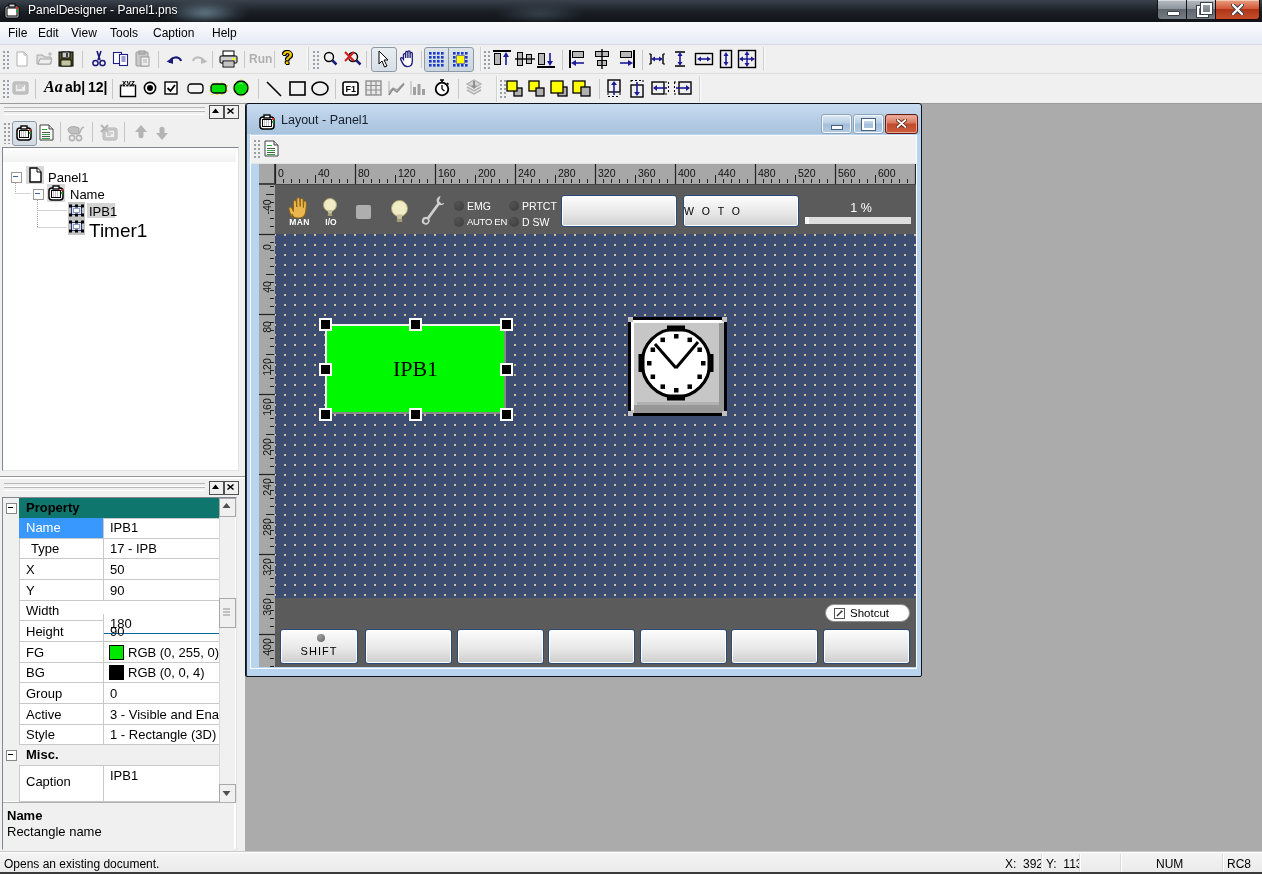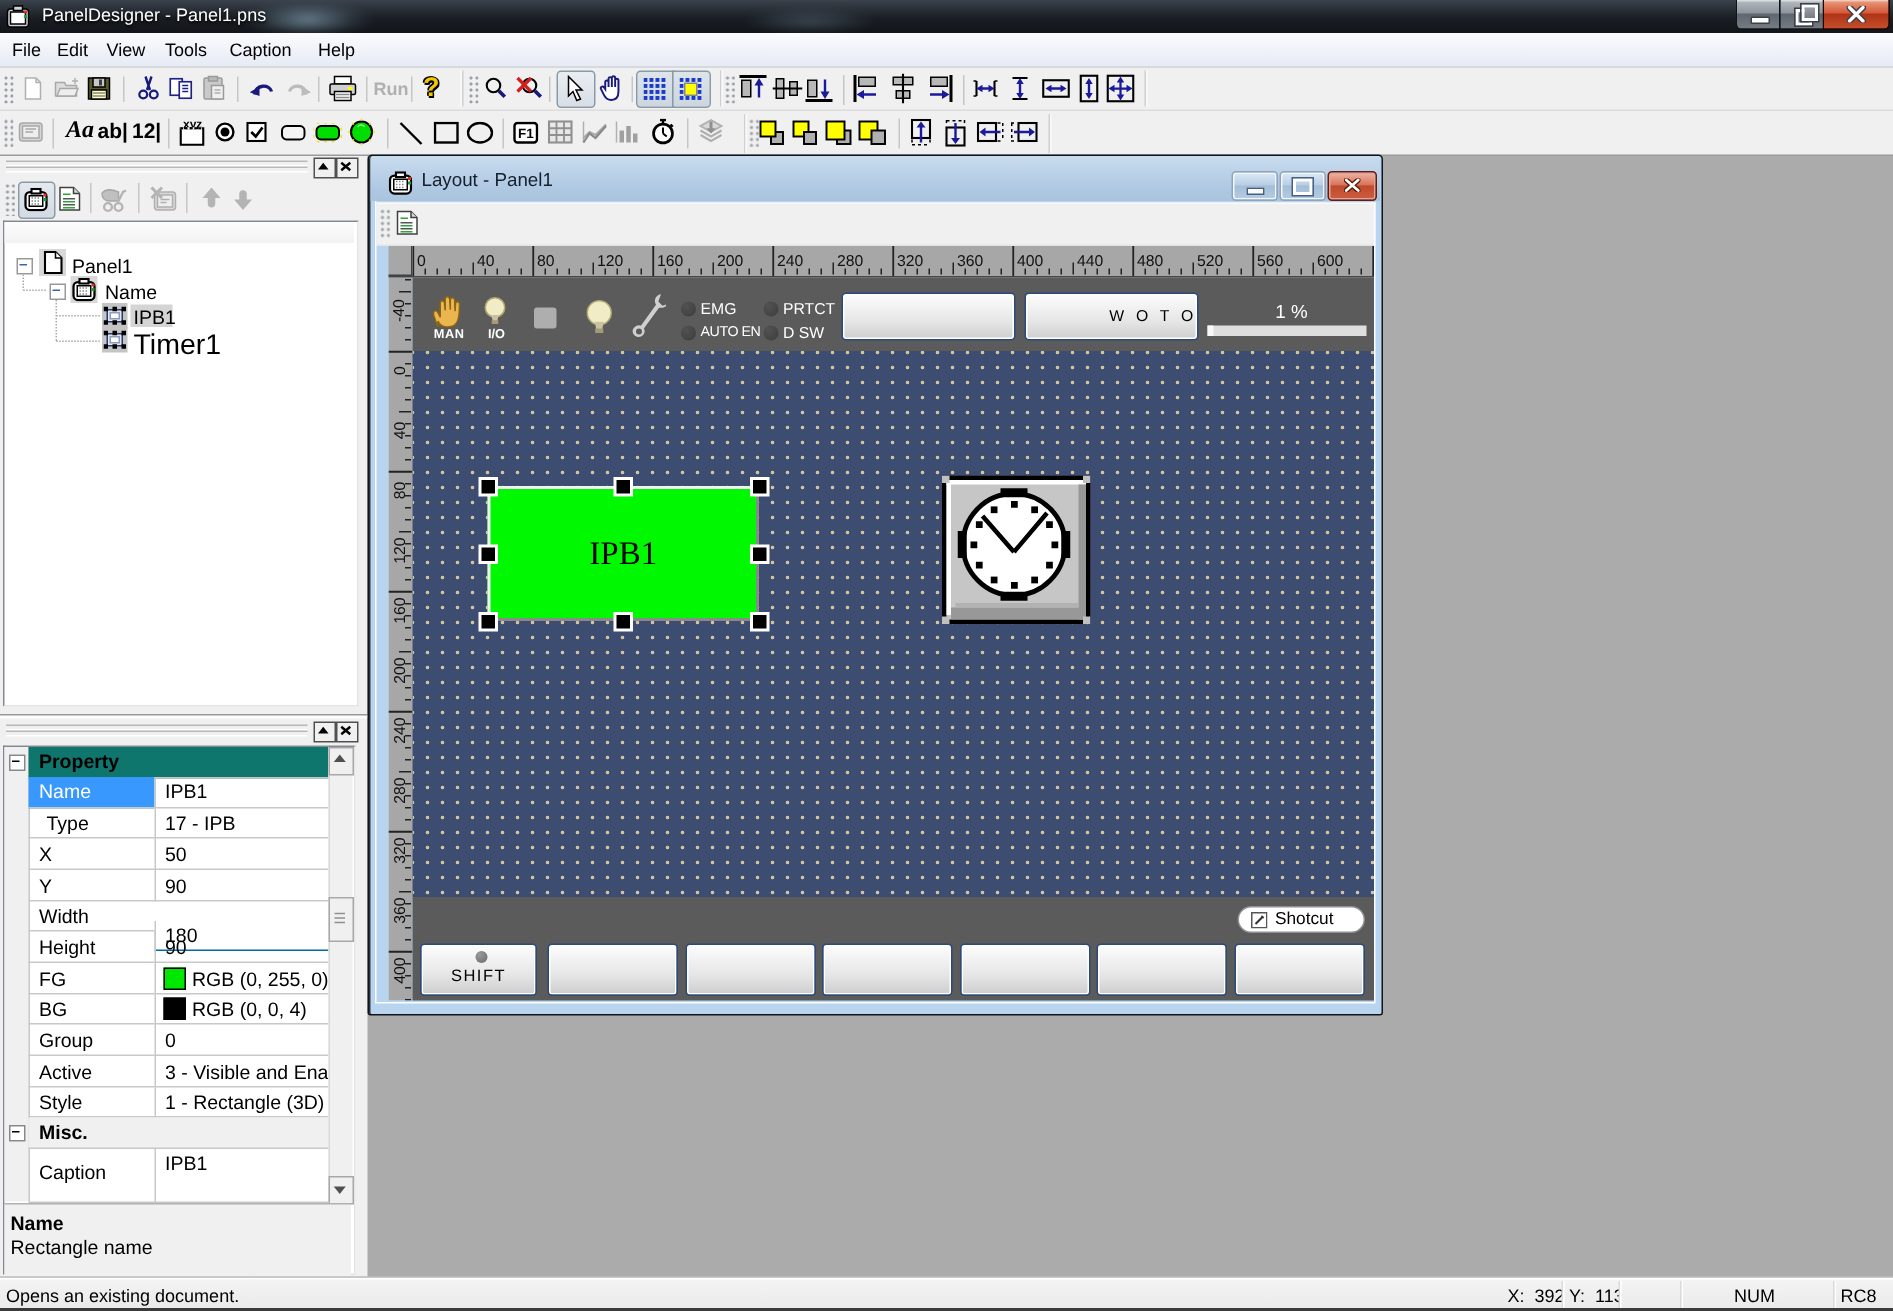--- a/index.html
+++ b/index.html
@@ -1019,21 +1019,21 @@
   <div class="abs" style="left:179px;top:16px;width:10px;height:10px;border-radius:50%;background:radial-gradient(circle at 35% 30%,#525252,#3c3c3c)"></div>
   <div class="abs" style="left:192px;top:15px;color:#fff;font-size:10.5px">EMG</div>
   <div class="abs" style="left:179px;top:32px;width:10px;height:10px;border-radius:50%;background:radial-gradient(circle at 35% 30%,#525252,#3c3c3c)"></div>
   <div class="abs" style="left:192px;top:31px;color:#fff;font-size:9.5px;letter-spacing:-.3px">AUTO EN</div>
   <div class="abs" style="left:234px;top:16px;width:10px;height:10px;border-radius:50%;background:radial-gradient(circle at 35% 30%,#525252,#3c3c3c)"></div>
   <div class="abs" style="left:247px;top:15px;color:#fff;font-size:10.5px">PRTCT</div>
   <div class="abs" style="left:234px;top:32px;width:10px;height:10px;border-radius:50%;background:radial-gradient(circle at 35% 30%,#525252,#3c3c3c)"></div>
   <div class="abs" style="left:247px;top:31px;color:#fff;font-size:10.5px">D SW</div>
 
   <div class="abs" style="left:286px;top:10px;width:114px;height:30px;border:1px solid #2a4a7a;border-radius:3px;background:linear-gradient(#fdfdfd,#e6e6e6 60%,#cfcfcf);box-shadow:inset 0 0 0 1px #fff"></div>
-  <div class="abs" style="left:408px;top:10px;width:114px;height:30px;border:1px solid #2a4a7a;border-radius:3px;background:linear-gradient(#fdfdfd,#e6e6e6 60%,#cfcfcf);box-shadow:inset 0 0 0 1px #fff;text-align:right;line-height:30px;font-size:10.5px;letter-spacing:2.5px">W O T O</div>
+  <div class="abs" style="left:408px;top:10px;width:114px;height:30px;border:1px solid #2a4a7a;border-radius:3px;background:linear-gradient(#fdfdfd,#e6e6e6 60%,#cfcfcf);box-shadow:inset 0 0 0 1px #fff;text-align:left;line-height:30px;font-size:10.5px;letter-spacing:2.5px">W O T O</div>
 
   <div class="abs" style="left:556px;top:16px;width:60px;text-align:center;color:#fff;font-size:12.5px">1 %</div>
   <div class="abs" style="left:530px;top:32px;width:102px;height:7px;background:#dedede;border-left:4px solid #f8f8f8"></div>
 
   <div class="abs" style="left:50px;top:139px;width:181px;height:90px;box-sizing:border-box;background:#00f800;border:2px solid #8a8a8a;border-top-color:#f2f2f2;border-left-color:#f2f2f2;text-align:center"><span style="font-family:'Liberation Serif',serif;font-size:22px;line-height:86px">IPB1</span></div>
   <div class="abs" style="left:45.5px;top:134.5px;width:9px;height:9px;background:#000;box-shadow:0 0 0 2px #fff"></div>
   <div class="abs" style="left:136px;top:134.5px;width:9px;height:9px;background:#000;box-shadow:0 0 0 2px #fff"></div>
   <div class="abs" style="left:226.5px;top:134.5px;width:9px;height:9px;background:#000;box-shadow:0 0 0 2px #fff"></div>
   <div class="abs" style="left:45.5px;top:179.5px;width:9px;height:9px;background:#000;box-shadow:0 0 0 2px #fff"></div>
   <div class="abs" style="left:226.5px;top:179.5px;width:9px;height:9px;background:#000;box-shadow:0 0 0 2px #fff"></div>

